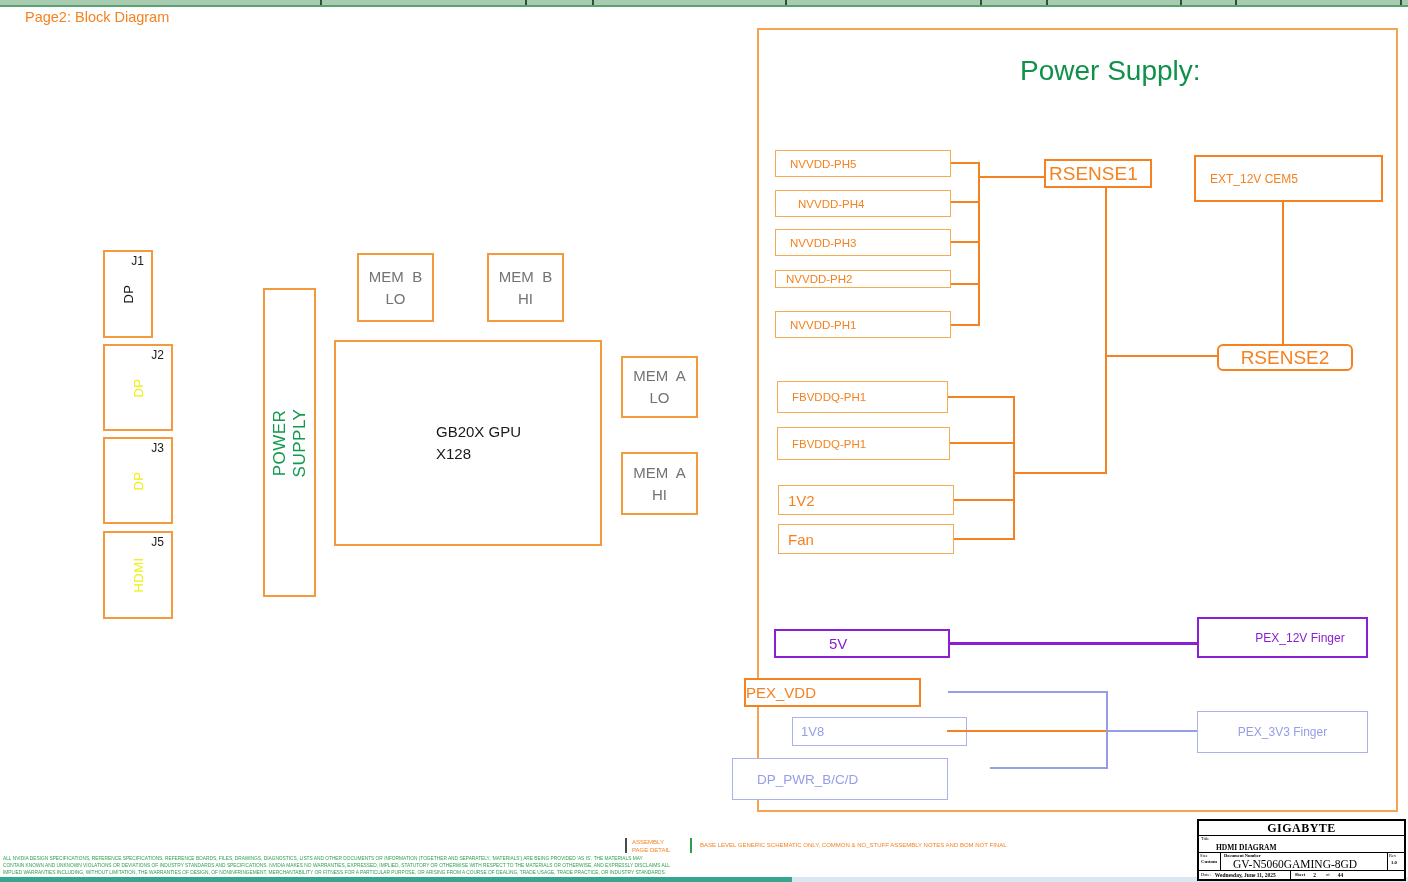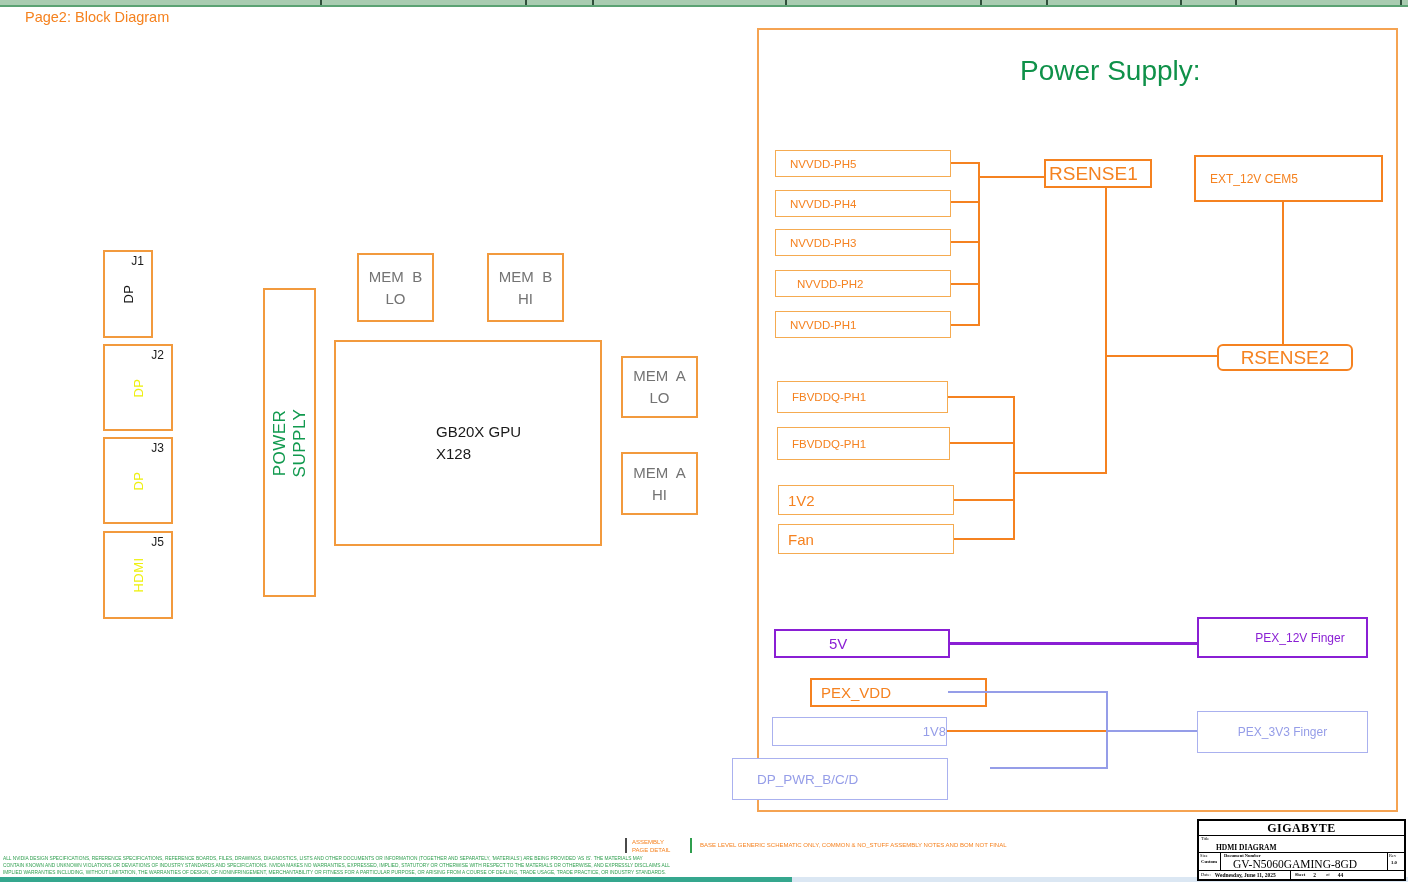--- a/index.html
+++ b/index.html
@@ -117,27 +117,27 @@
     </div>
   </div>
 
   <div class="abs" style="left:757px;top:28px;width:641px;height:784px;border:2px solid #f5a352;box-sizing:border-box;"></div>
 
   <div class="abs" style="left:1020px;top:55px;font-size:28px;color:#0f9149;">Power Supply:</div>
 
   <div class="box ob-light" style="left:775px;top:150px;width:176px;height:27px;padding-left:14px;font-size:11.5px;">
     <span class="txt-orange">NVVDD-PH5</span>
   </div>
-  <div class="box ob-light" style="left:775px;top:190px;width:176px;height:27px;padding-left:14px;font-size:11.5px;">
+  <div class="box ob-light" style="left:775px;top:190px;width:176px;height:27px;padding-left:22px;font-size:11.5px;">
     <span class="txt-orange">NVVDD-PH4</span>
   </div>
   <div class="box ob-light" style="left:775px;top:229px;width:176px;height:27px;padding-left:14px;font-size:11.5px;">
     <span class="txt-orange">NVVDD-PH3</span>
   </div>
-  <div class="box ob-light" style="left:775px;top:270px;width:176px;height:27px;padding-left:21px;font-size:11.5px;">
+  <div class="box ob-light" style="left:775px;top:270px;width:176px;height:18px;padding-left:10px;font-size:11.5px;">
     <span class="txt-orange">NVVDD-PH2</span>
   </div>
   <div class="box ob-light" style="left:775px;top:311px;width:176px;height:27px;padding-left:14px;font-size:11.5px;">
     <span class="txt-orange">NVVDD-PH1</span>
   </div>
 
   <div class="box ob-strong" style="left:1044px;top:159px;width:108px;height:29px;padding-left:3px;font-size:19px;">
     <span class="txt-orange">RSENSE1</span>
   </div>
   <div class="box ob-strong" style="left:1194px;top:155px;width:189px;height:47px;padding-left:14px;font-size:12px;">
@@ -159,24 +159,24 @@
   <div class="box ob-light" style="left:778px;top:524px;width:176px;height:30px;padding-left:9px;font-size:15px;">
     <span class="txt-orange">Fan</span>
   </div>
 
   <div class="box pb" style="left:774px;top:629px;width:176px;height:29px;padding-left:18px;font-size:15px;">
     <span class="txt-violet">5V</span>
   </div>
   <div class="box pb" style="left:1197px;top:617px;width:171px;height:41px;justify-content:center;font-size:12px;">
     <span class="txt-violet">PEX_12V Finger</span>
   </div>
-  <div class="box ob-strong" style="left:810px;top:678px;width:177px;height:29px;padding-left:9px;font-size:15px;">
+  <div class="box ob-strong" style="left:744px;top:678px;width:177px;height:29px;font-size:15px;">
     <span class="txt-orange">PEX_VDD</span>
   </div>
-  <div class="box bb" style="left:772px;top:717px;width:175px;height:29px;padding-left:8px;font-size:13px;justify-content:flex-end;">
+  <div class="box bb" style="left:792px;top:717px;width:175px;height:29px;padding-left:8px;font-size:13px;">
     <span class="txt-peri">1V8</span>
   </div>
   <div class="box bb" style="left:732px;top:758px;width:216px;height:42px;padding-left:24px;font-size:13.5px;">
     <span class="txt-peri">DP_PWR_B/C/D</span>
   </div>
   <div class="box bb" style="left:1197px;top:711px;width:171px;height:42px;justify-content:center;font-size:12px;">
     <span class="txt-peri">PEX_3V3 Finger</span>
   </div>
 
   <div class="wire" style="left:951px;top:162px;width:29px;height:2px;background:#f58220;"></div>

